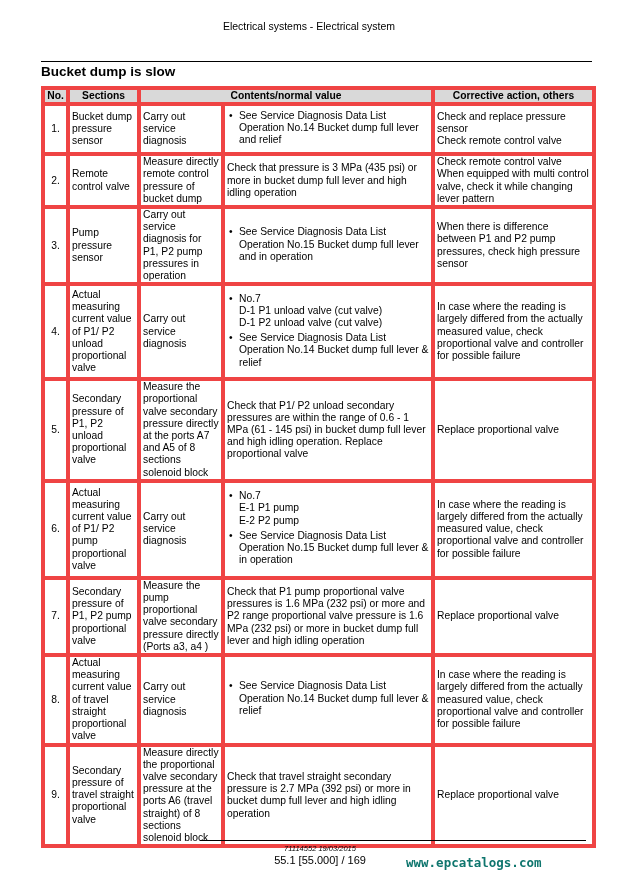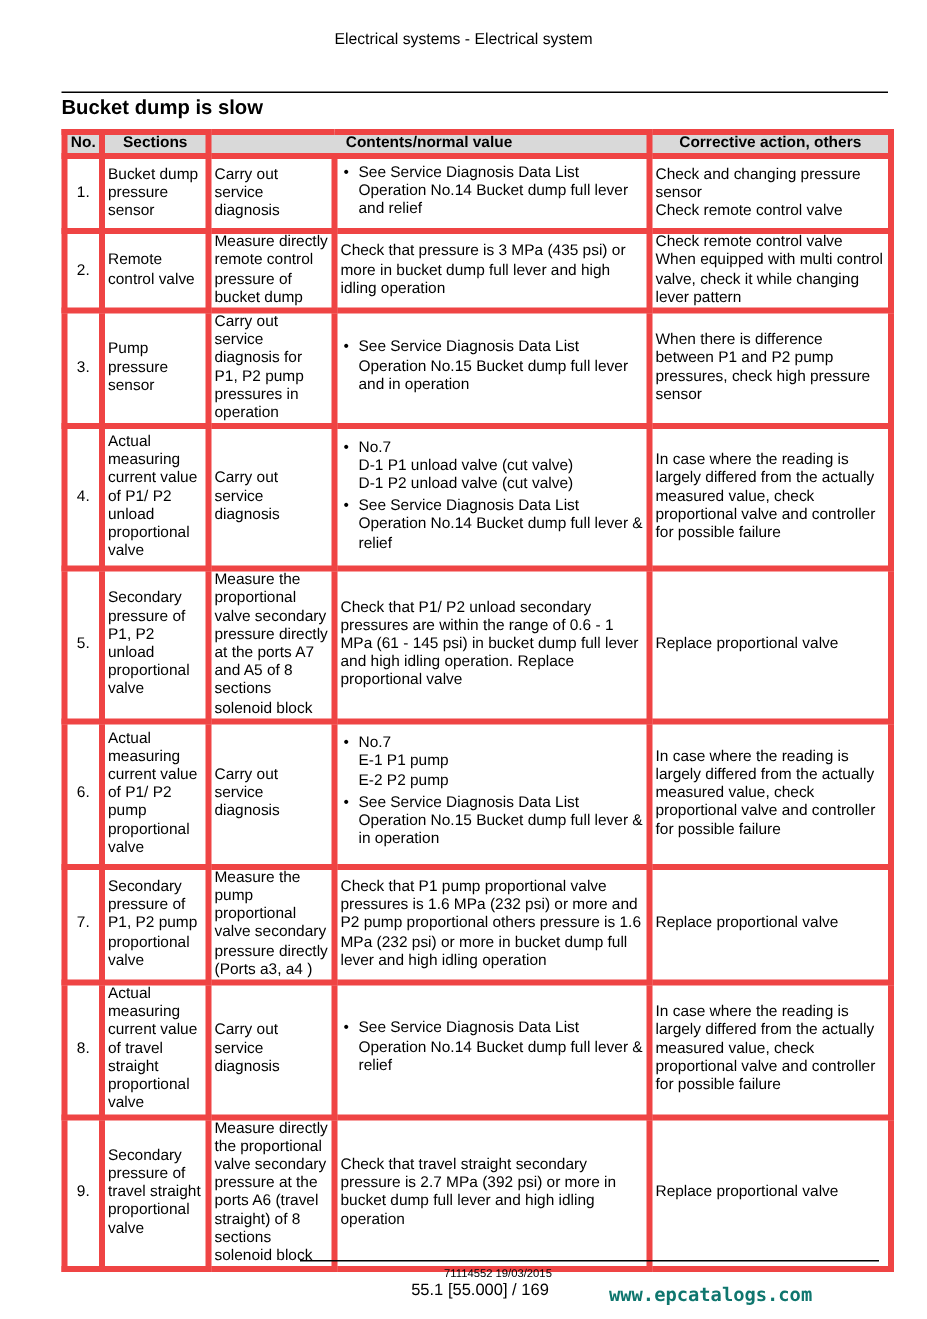--- a/index.html
+++ b/index.html
@@ -14,22 +14,22 @@
                table-layout: fixed; font-size: 10.3px; line-height: 12.2px; }
   table.diag td, table.diag th { border: 4px solid #ef4444; padding: 0 2px; vertical-align: middle; }
   table.diag th { background: #d9d9d9; font-weight: bold; height: 12px; text-align: center; font-size: 10.3px; }
   td.no { text-align: center; }
   td.content ul { margin: 0; padding: 0; list-style: none; }
   td.content li { position: relative; padding-left: 12px; margin: 1px 0 3px 0; }
   td.content li::before { content: "•"; position: absolute; left: 2px; top: 0; }
   b { font-weight: normal; }
   .bottom-rule { position: absolute; top: 840px; left: 200px; width: 386px; height: 0;
                  border-top: 1px solid #000; }
-  .doc-ref { position: absolute; top: 844px; left: 212px; width: 240px; text-align: center;
-             font-size: 7.5px; }
+  .doc-ref { position: absolute; top: 844px; left: 200px; width: 240px; text-align: center;
+             font-size: 7.5px; font-style: italic; }
   .page-num { position: absolute; top: 854px; left: 200px; width: 240px; text-align: center;
               font-size: 11px; }
   .watermark { position: absolute; top: 855px; left: 406px; font-family: "DejaVu Sans Mono", monospace;
                font-size: 12.5px; font-weight: bold; color: #0f766e; }
 </style>
 </head>
 <body>
 
 <div class="page-header">Electrical systems - Electrical system</div>
 <div class="top-rule"></div>
@@ -55,21 +55,21 @@
       <tr style="height: 50px;">
         <td class="no">1.</td>
         <td>Bucket dump pressure sensor</td>
         <td>Carry out service diagnosis</td>
         <td class="content">
           <ul>
             <li style="white-space: pre-line;">See Service Diagnosis Data List Operation No.14 Bucket dump full lever and relief</li>
           </ul>
         </td>
         <td>
-          <div>Check and changing pressure sensor</div>
+          <div>Check and replace pressure sensor</div>
           <div>Check remote control valve</div>
         </td>
       </tr>
       <tr style="height: 51px;">
         <td class="no">2.</td>
         <td>Remote control valve</td>
         <td>Measure directly remote control pressure of bucket dump</td>
         <td class="content"><span>Check that pressure is </span><b>3 MPa</b><span> (435 psi) or more in bucket dump full lever and high idling operation</span></td>
         <td>
           <div>Check remote control valve</div>
@@ -127,21 +127,21 @@
           </ul>
         </td>
         <td>
           <div>In case where the reading is largely differed from the actually measured value, check proportional valve and controller for possible failure</div>
         </td>
       </tr>
       <tr style="height: 74px;">
         <td class="no">7.</td>
         <td>Secondary pressure of P1, P2 pump proportional valve</td>
         <td>Measure the pump proportional valve secondary pressure directly (Ports a3, a4 )</td>
-        <td class="content"><span>Check that P1 pump proportional valve pressures is </span><b>1.6 MPa</b><span> (</span><b>232 psi</b><span>) or more and P2 pump proportional others pressure is </span><b>1.6 MPa</b><span> (</span><b>232 psi</b><span>) or more in bucket dump full lever and high idling operation</span></td>
+        <td class="content"><span>Check that P1 pump proportional valve pressures is </span><b>1.6 MPa</b><span> (</span><b>232 psi</b><span>) or more and P2 range proportional valve pressure is </span><b>1.6 MPa</b><span> (</span><b>232 psi</b><span>) or more in bucket dump full lever and high idling operation</span></td>
         <td>
           <div>Replace proportional valve</div>
         </td>
       </tr>
       <tr style="height: 87px;">
         <td class="no">8.</td>
         <td>Actual measuring current value of travel straight proportional valve</td>
         <td>Carry out service diagnosis</td>
         <td class="content">
           <ul>

